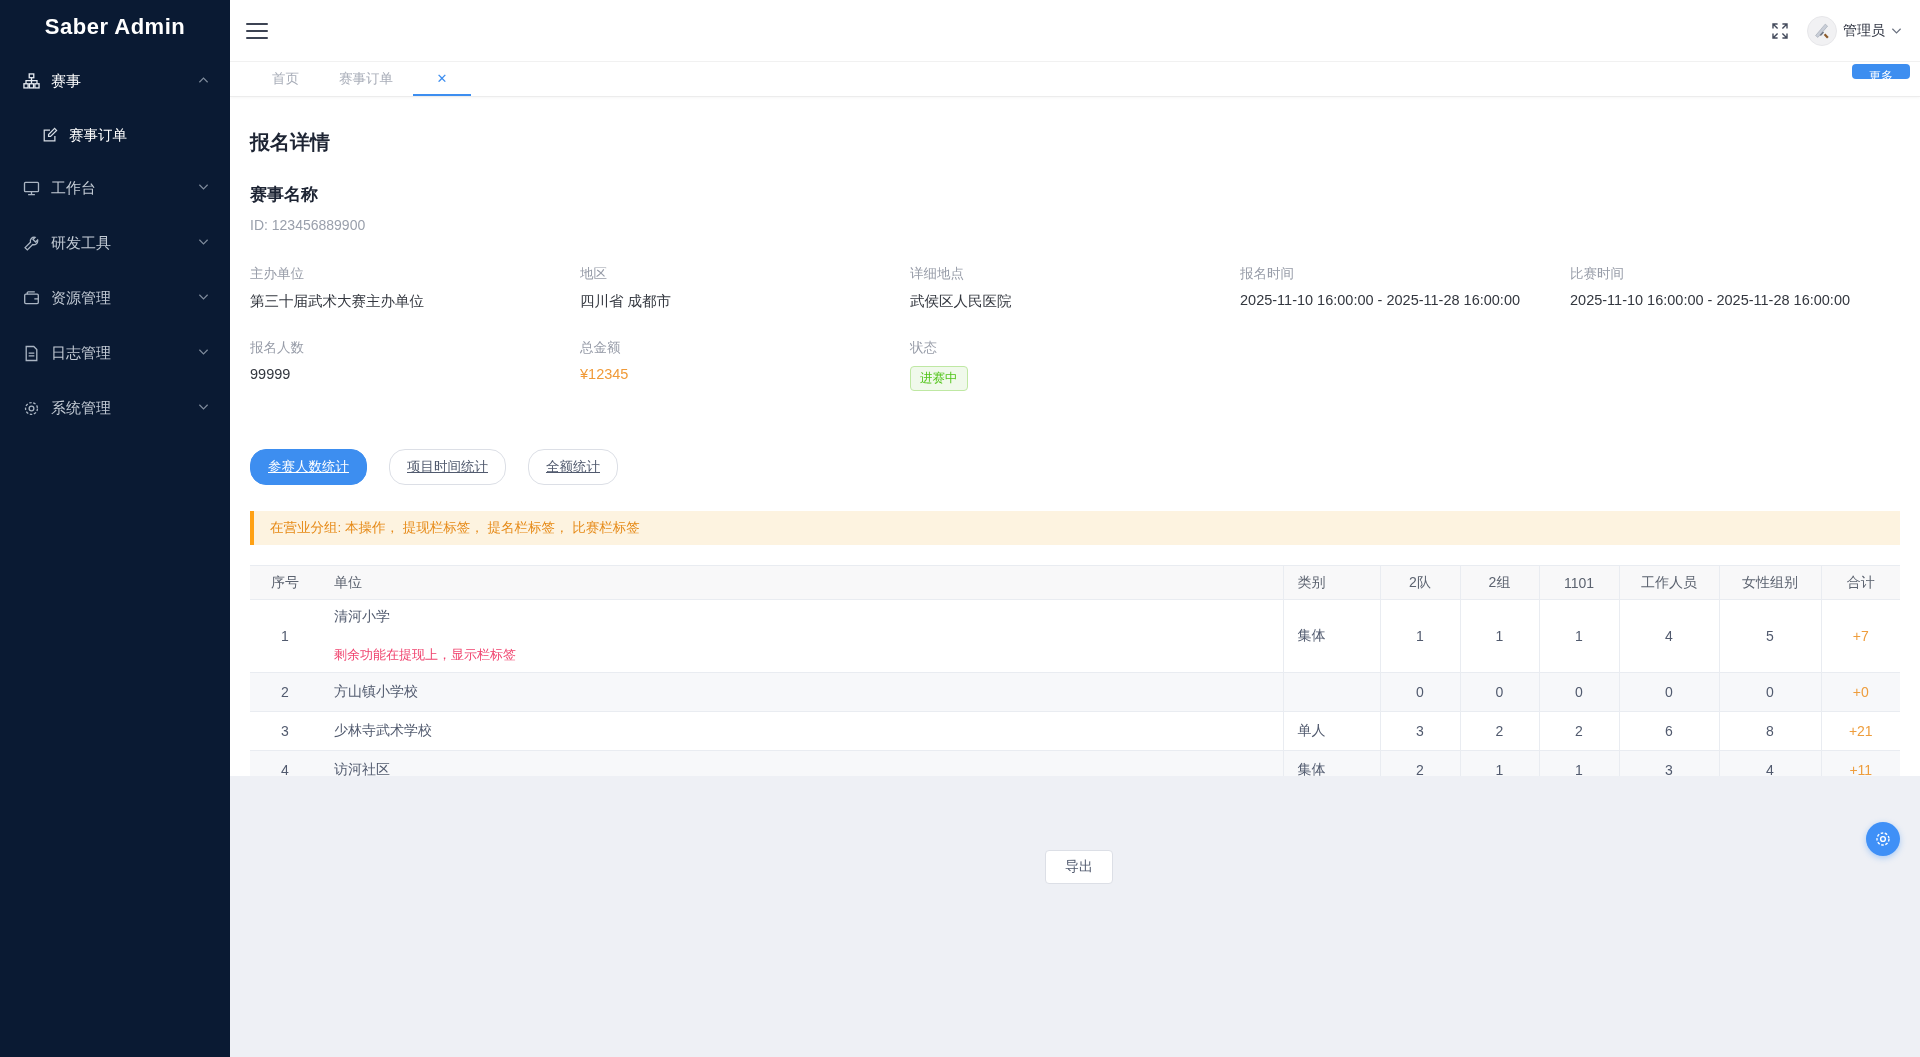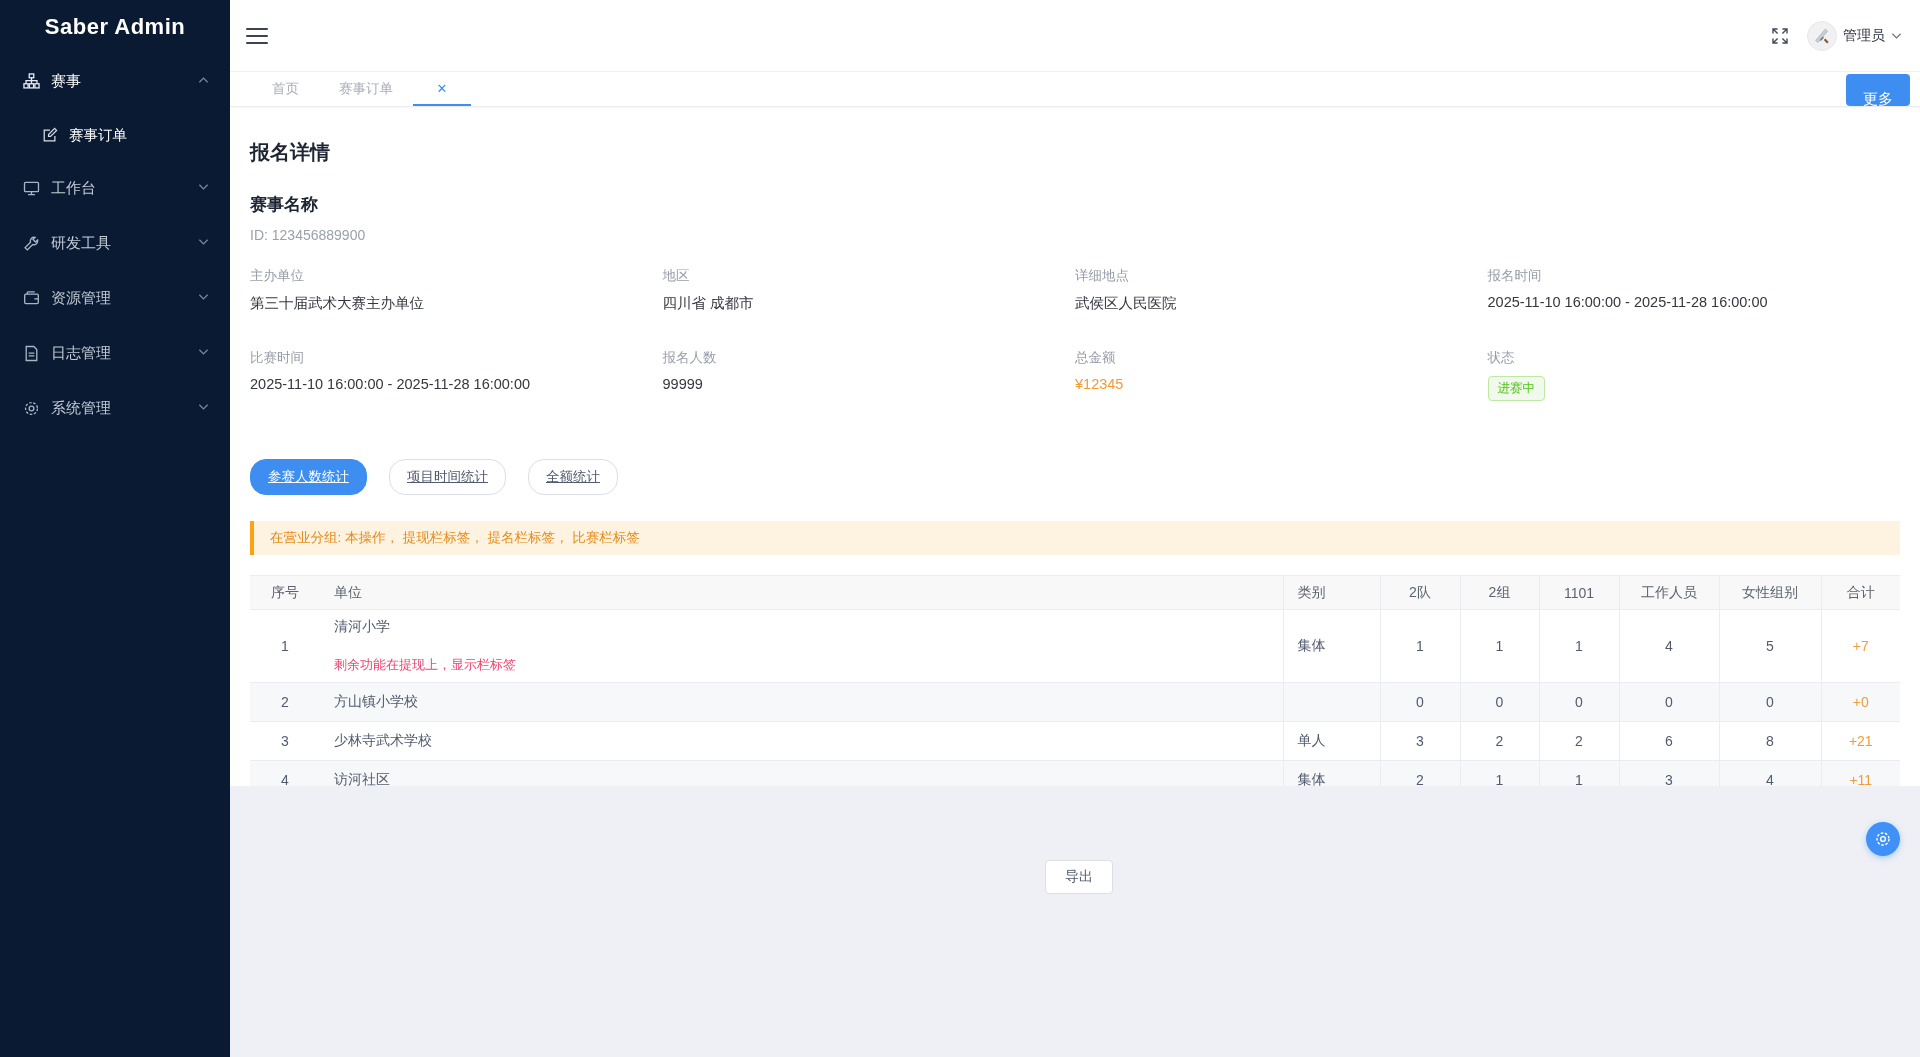--- a/index.html
+++ b/index.html
@@ -22,21 +22,21 @@
   .sub-item { height:52px; display:flex; align-items:center; padding-left:42px;
     font-size:14.5px; cursor:pointer; color:#e8edf4; }
   .sub-item .mi-icon { width:17px; height:17px; margin-right:10px; color:#d7dde6; }
   .caret svg { display:block; }
   .caret.up svg { transform:rotate(180deg); }
 
   
   .main { margin-left:230px; height:1057px; background:#eef0f5; position:relative; }
 
   
-  .topbar { height:72px; background:#ffffff; display:flex; align-items:center;
+  .topbar { height:62px; background:#ffffff; display:flex; align-items:center;
     justify-content:space-between; padding:0 18px 0 16px; border-bottom:1px solid #f2f2f2; }
   .hamburger { width:22px; height:16px; display:flex; flex-direction:column;
     justify-content:space-between; cursor:pointer; }
   .hamburger span { display:block; height:2px; background:#3c4353; border-radius:1px; }
   .top-right { display:flex; align-items:center; gap:18px; }
   .fs-btn { cursor:pointer; display:flex; }
   .avatar { width:30px; height:30px; border-radius:50%; background:#f1f1f3;
     border:1px solid #e7e7ea; display:flex; align-items:center; justify-content:center;
     overflow:hidden; cursor:pointer; }
   .user { display:flex; align-items:center; gap:6px; cursor:pointer; }
@@ -44,32 +44,32 @@
 
   
   .tabbar { height:35px; background:#ffffff; display:flex; align-items:stretch;
     padding-left:22px; border-bottom:1px solid #ececec; position:relative;
     box-shadow:0 1px 3px rgba(0,0,0,.04); }
   .tab { display:flex; align-items:center; padding:0 20px; font-size:13.5px;
     color:#a8adb8; cursor:pointer; }
   .tab.active { border-bottom:2px solid #3d8ef0; color:#3d8ef0; min-width:58px;
     justify-content:center; }
   .tab-close { color:#3d8ef0; font-size:13px; line-height:1; cursor:pointer; }
-  .more-btn { position:absolute; right:10px; top:2px; height:15px; padding:16px 17px;
-    background:#3d8ef0; color:#fff; font-size:15px; border:none; border-radius:4px;
+  .more-btn { position:absolute; right:10px; top:2px; height:15px; padding:4px 17px;
+    background:#3d8ef0; color:#fff; font-size:12px; border:none; border-radius:4px;
     cursor:pointer; }
 
   
   .card { background:#ffffff; height:679px; padding:0 20px; overflow:hidden; }
   .page-title { padding-top:32px; font-size:20px; font-weight:bold; color:#1d2433; }
   .event-name { margin-top:27px; font-size:17px; font-weight:bold; color:#1d2433; }
   .event-id { margin-top:11px; font-size:14px; color:#9aa0ac; }
 
-  .detail-grid { margin-top:24px; display:grid; grid-template-columns:repeat(4,1fr);
-    row-gap:36px; }
+  .detail-grid { margin-top:32px; display:grid; grid-template-columns:repeat(5,1fr);
+    row-gap:28px; }
   .field-label { font-size:13.5px; color:#979ca8; }
   .field-value { margin-top:9px; font-size:14.5px; color:#33373f; }
   .field-value.amount { color:#f09a38; }
   .status-badge { display:inline-block; padding:3px 9px; font-size:12.5px;
     color:#52c41a; background:#f0f9eb; border:1px solid #bfe8a3; border-radius:4px; }
 
   .stats-row { margin-top:58px; display:flex; gap:22px; }
   .stat-btn { height:36px; padding:0 17px; font-size:13.5px; border-radius:16px;
     background:#ffffff; border:1px solid #dcdfe6; color:#515a6e; cursor:pointer;text-decoration:underline; }
   .stat-btn.active { background:#3d8ef0; border-color:#3d8ef0; color:#ffffff; }

